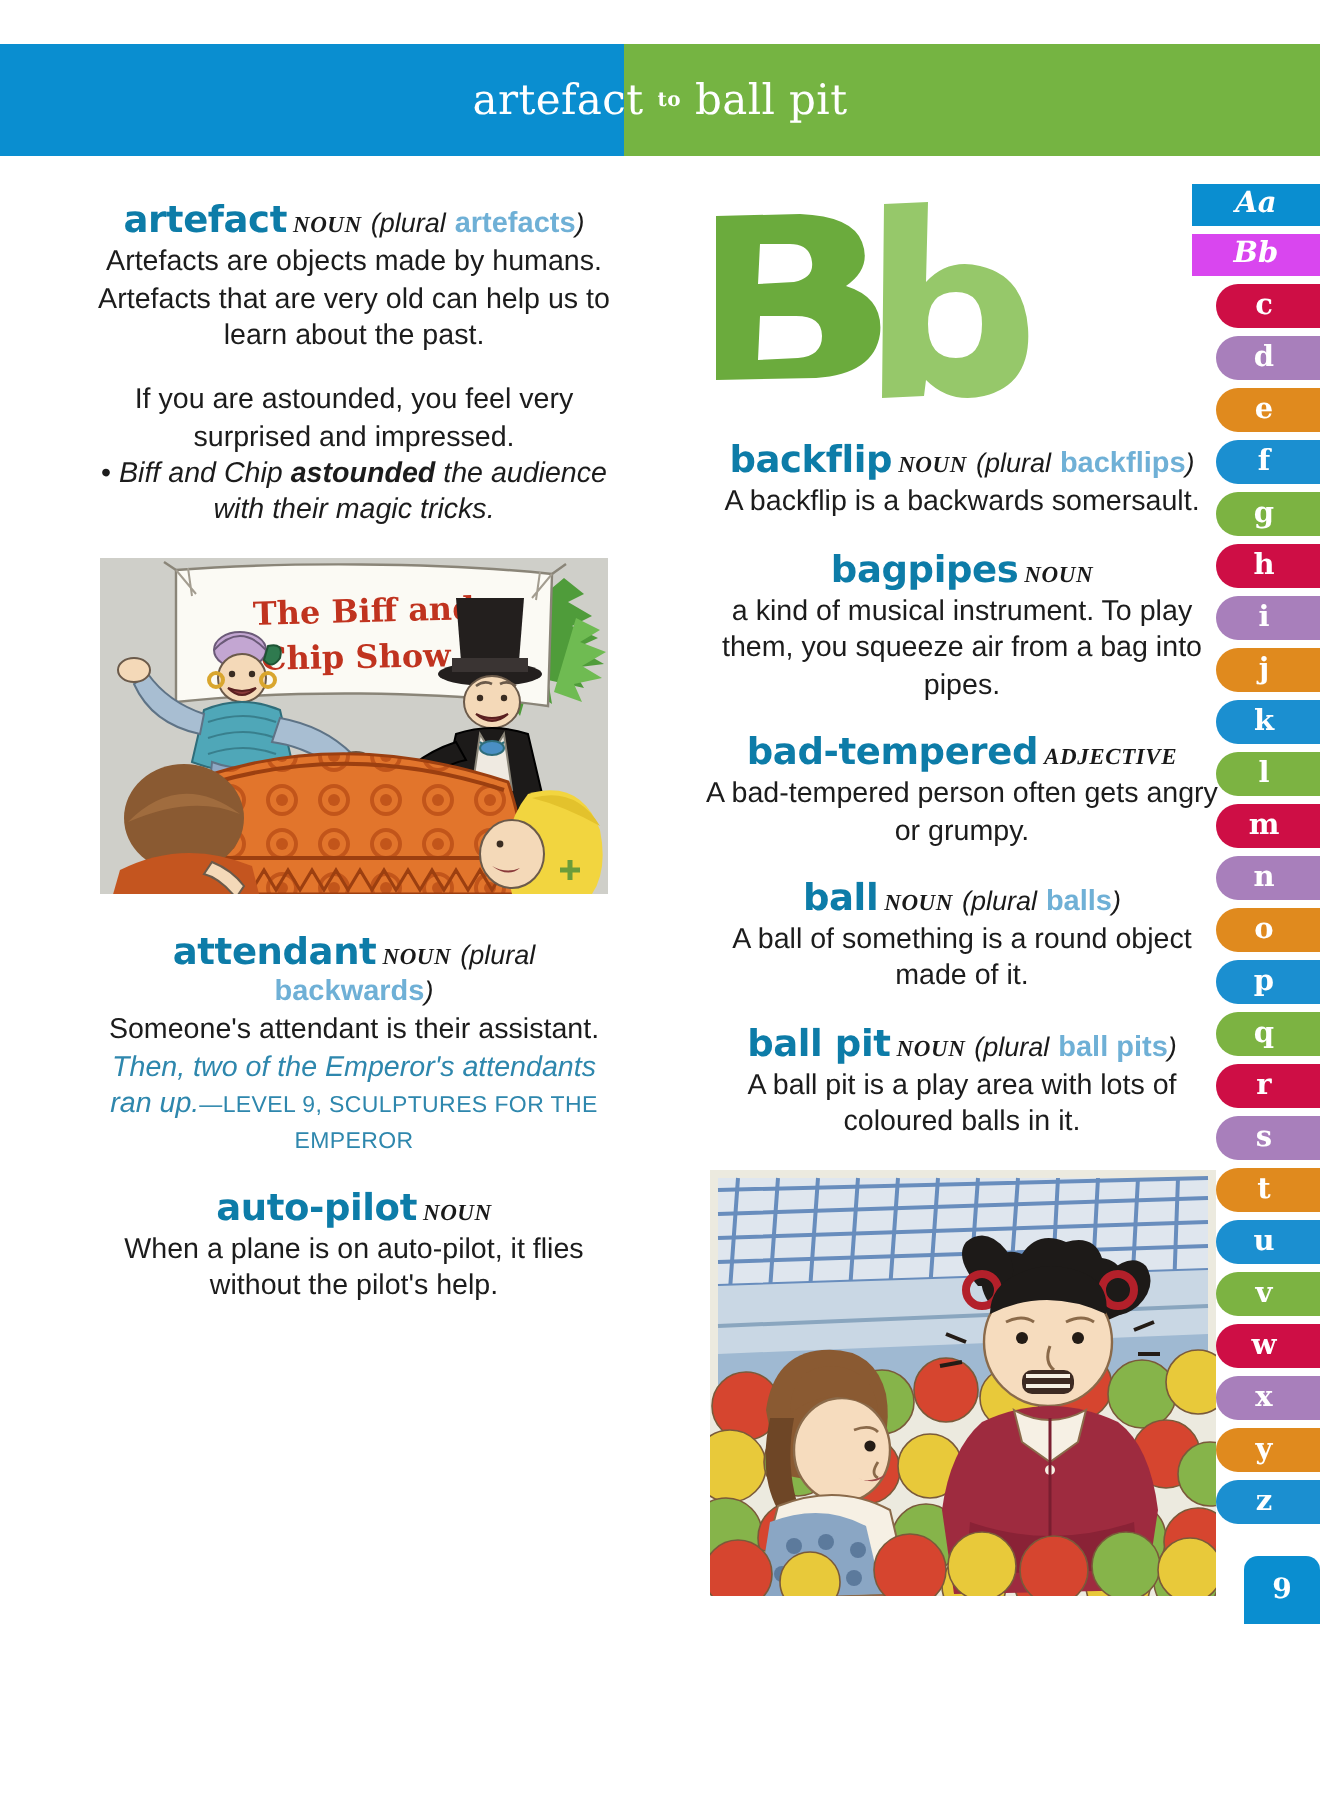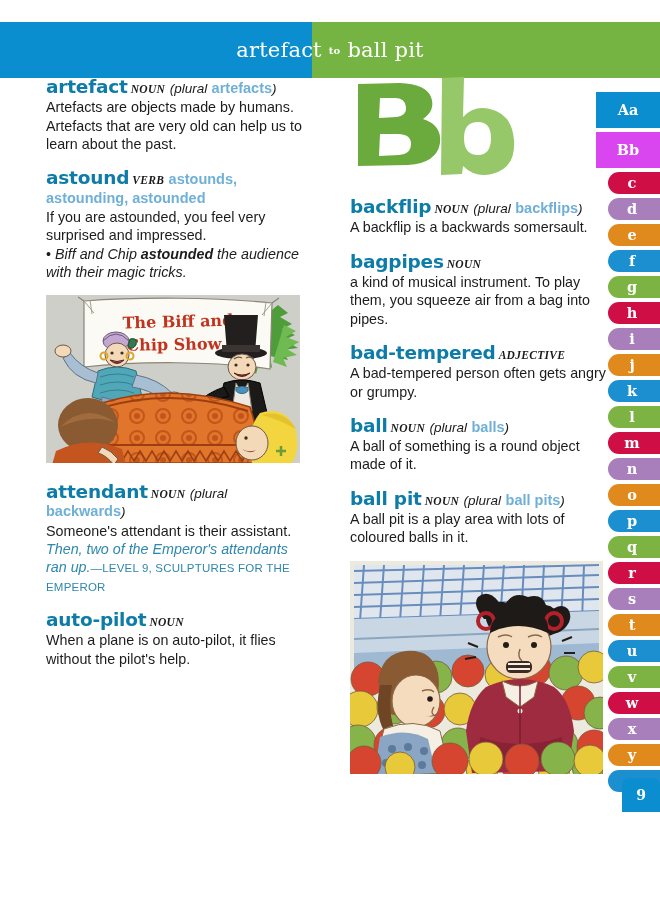--- a/index.html
+++ b/index.html
@@ -19,21 +19,21 @@
   .header .htext {
     position:absolute; left:0; top:0; width:660px; height:56px;
     display:flex; align-items:center; justify-content:center;
     font-family:"DejaVu Serif", serif; color:#ffffff;
     font-size:21px; letter-spacing:.2px; white-space:nowrap;
   }
   .htext .hw { font-weight:400; }
   .htext .to { font-size:10px; margin:0 7px; font-weight:700; }
 
   
-  .col { position:absolute; top:76px; width:262px; }
+  .col { position:absolute; top:100px; width:262px;text-align:center; }
   .col-left  { left:46px; }
   .col-right { left:322px;margin-left:28px; }
 
   
   .bigletter { position:relative; height:116px; margin-bottom:4px; }
   .bigletter svg { display:block; }
 
   
   .entry { margin-bottom: 14px; }
   .entry:last-child { margin-bottom:10px; }
@@ -77,21 +77,21 @@
   .illus { margin:10px 0 14px 0; border:0; display:block; }
 
   
   .rail { position:absolute; right:0; top:92px; width:64px; }
   .tab {
     position:relative; height:22px; margin-bottom:4px;
     display:flex; align-items:center; justify-content:center;
     color:#ffffff; font-family:"DejaVu Serif", serif;
     font-size:14.5px; font-weight:bold; line-height:1;
   }
-  .tab.wide { width:64px; border-radius:0; height:36px; }
+  .tab.wide { width:64px; border-radius:0; height:21px;font-style:italic; }
   .tab.pill { width:52px; margin-left:12px; border-radius:11px 0 0 11px; }
   .tab.pill span { position:relative; left:-2px; }
 
   .pagenum {
     position:absolute; right:0; width:38px; height:34px; margin-left:0;
     background:#0a8ed0; border-radius:7px 7px 0 0;
     display:flex; align-items:center; justify-content:center;
     color:#fff; font-family:"DejaVu Serif", serif; font-weight:bold; font-size:14px;
   }
 </style>
@@ -115,24 +115,20 @@
     <div class="entry">
       <div class="headline">
         <span class="headword">artefact</span><span class="pos">NOUN</span>
         <span class="paren">(</span><span class="infl-label">plural</span>
         <span class="infl">artefacts</span><span class="paren">)</span>
       </div>
       <div class="def">Artefacts are objects made by humans. Artefacts that are very old can help us to learn about the past.</div>
     </div>
 
     <div class="entry">
-      <div class="headline">
-        <span class="headword">astound</span><span class="pos">VERB</span>
-        <span class="infl-plain">astounds, astounding, astounded</span>
-      </div>
       <div class="def">If you are astounded, you feel very surprised and impressed.</div>
       <div class="example"><span class="bullet">•</span>
         <span>Biff and Chip </span><b>astounded</b><span> the audience with their magic tricks.</span>
       </div>
     </div>
 
     <div class="illus">
       <svg width="254" height="168" viewBox="0 0 254 168">
         <defs>
           <clipPath id="cl1">

